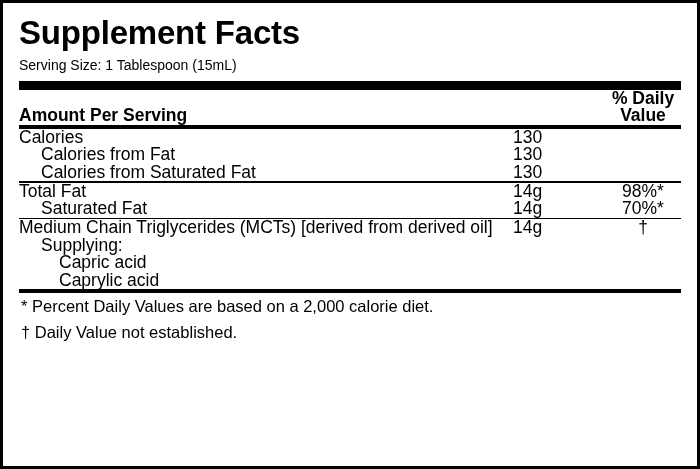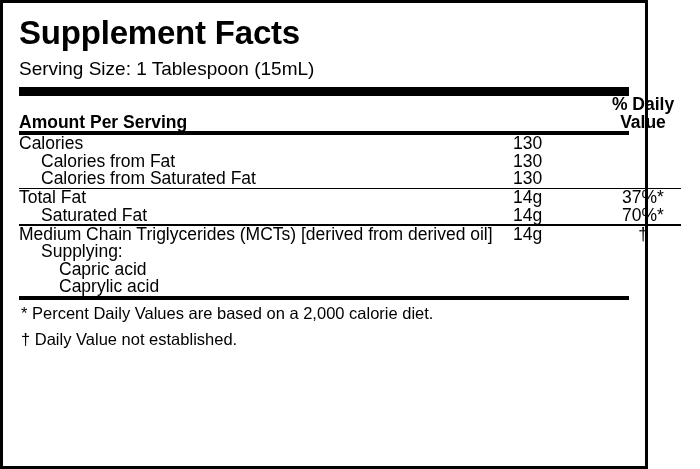--- a/index.html
+++ b/index.html
@@ -9,36 +9,36 @@
   }
   body {
     width: 700px;
     height: 469px;
     font-family: "Liberation Sans", sans-serif;
     color: #000000;
     overflow: hidden;
   }
   .panel {
     position: relative;
-    width: 648px;
+    width: 700px;
     height: 469px;
     box-sizing: border-box;
     border: 3px solid #000000;
     background: #ffffff;
     padding: 10px 16px 0 16px;
   }
   .title {
     font-size: 33px;
     font-weight: bold;
     letter-spacing: -0.2px;
     line-height: 1.12;
     margin: 2px 0 4px 0;
   }
   .serving-line {
-    font-size: 19px;
+    font-size: 14px;
     line-height: 1.33;
     white-space: nowrap;
   }
   .rule-thick {
     height: 9px;
     background: #000000;
     margin: 6px 0 0 0;
   }
   .rule-med {
     height: 4px;
@@ -138,21 +138,21 @@
           <td class="col-dv"></td>
         </tr>
         <tr class="sep-row">
           <td colspan="3">
             <div class="sep-line"></div>
           </td>
         </tr>
         <tr class="row">
           <td>Total Fat</td>
           <td>14g</td>
-          <td class="col-dv">37%*</td>
+          <td class="col-dv">98%*</td>
         </tr>
         <tr class="row">
           <td class="indent1">Saturated Fat</td>
           <td>14g</td>
           <td class="col-dv">70%*</td>
         </tr>
         <tr class="sep-row">
           <td colspan="3">
             <div class="sep-line"></div>
           </td>

